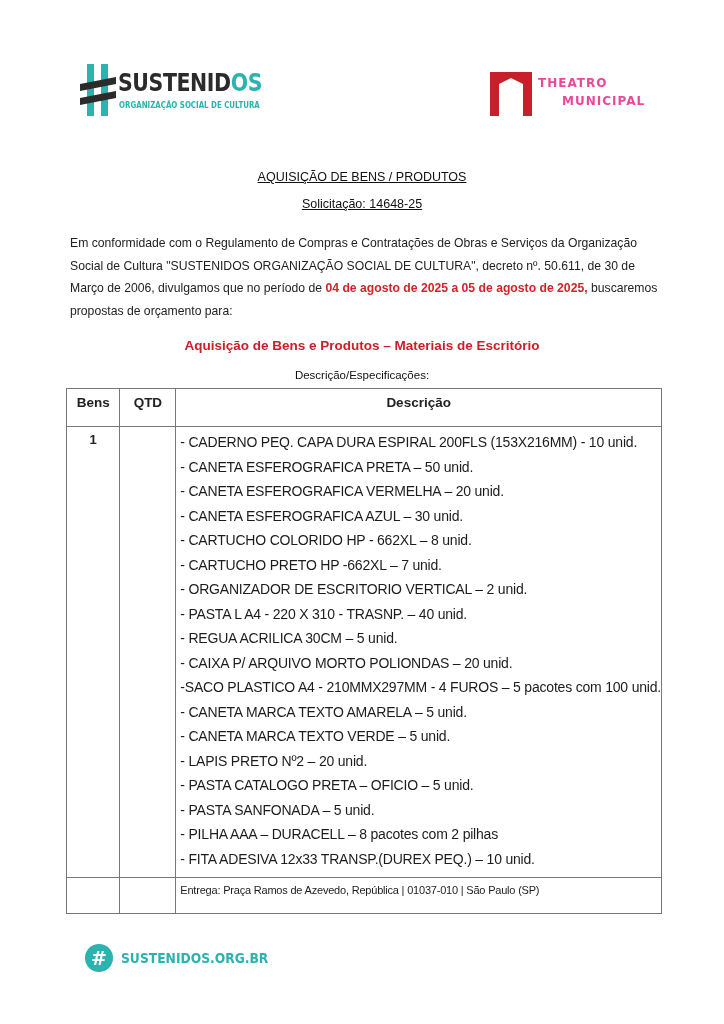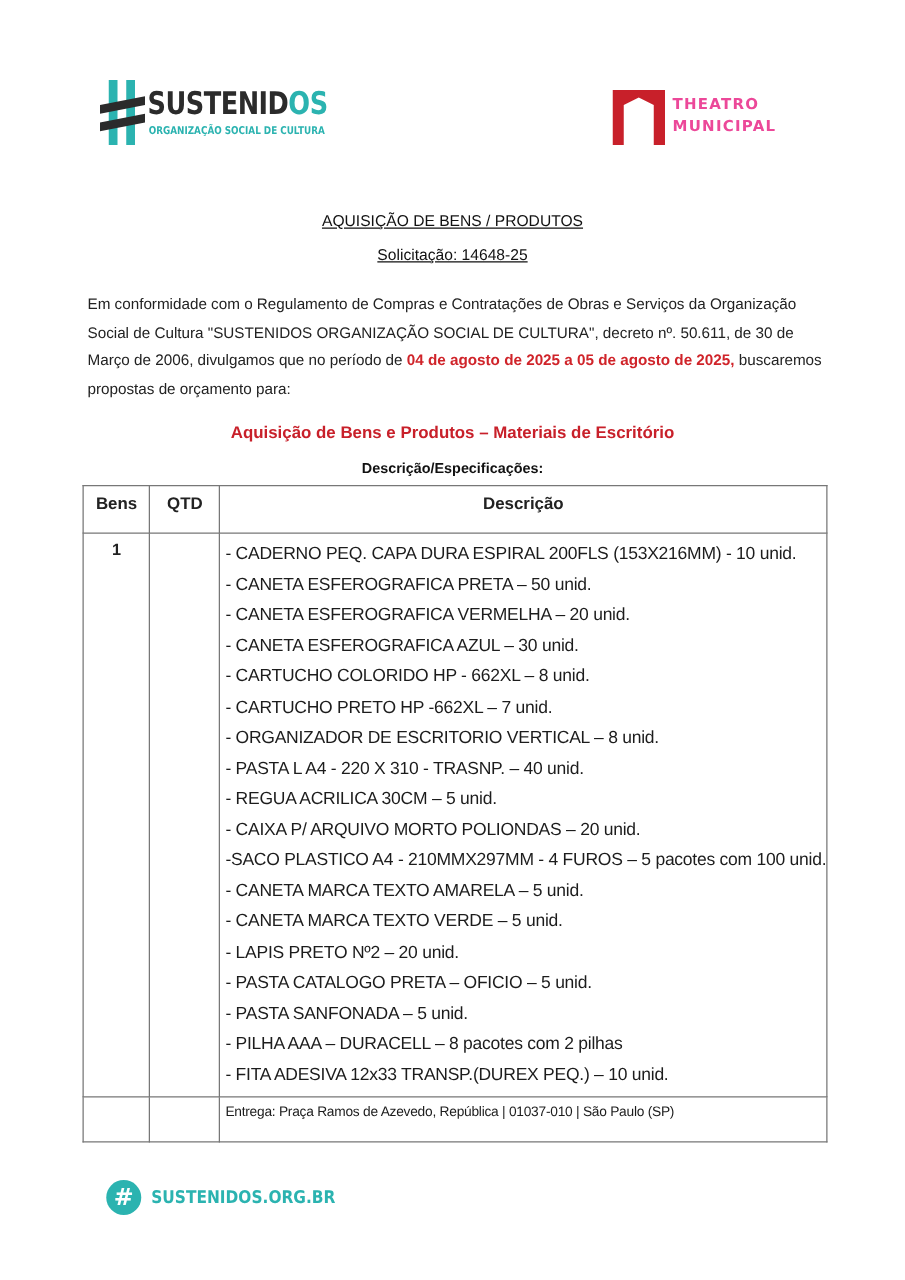--- a/index.html
+++ b/index.html
@@ -11,31 +11,31 @@
   #logo-sust .hash { position: absolute; left: 0; top: 0; width: 38px; height: 52px; }
   #logo-sust .word { position: absolute; left: 38px; top: 4px; font-family: "DejaVu Sans", sans-serif; font-weight: bold; font-size: 25px; letter-spacing: -0.5px; color: #2b2b2b; transform: scaleX(0.82); transform-origin: left top; white-space: nowrap; }
   #logo-sust .word .teal { color: #2bb3b0; }
   #logo-sust .tag { position: absolute; left: 39px; top: 36px; font-family: "DejaVu Sans", sans-serif; font-weight: bold; font-size: 8.6px; color: #2bb3b0; transform: scaleX(0.82); transform-origin: left top; white-space: nowrap; }
 
   
   #logo-theatro { left: 490px; top: 72px; width: 170px; height: 46px; }
   #logo-theatro .arch { position: absolute; left: 0; top: 0; width: 42px; height: 44px; }
   #logo-theatro .t1, #logo-theatro .t2 { position: absolute; left: 48px; font-family: "DejaVu Sans", sans-serif; font-weight: bold; font-size: 12px; letter-spacing: 1px; color: #ec4899; white-space: nowrap; }
   #logo-theatro .t1 { top: 4px; }
-  #logo-theatro .t2 { top: 22px; }
+  #logo-theatro .t2 { top: 22px; margin-left: 24px; }
 
   .heading { left: 0; width: 724px; text-align: center; font-weight: normal; font-size: 12.5px; text-decoration: underline; color: #111; }
   #title { top: 170px; }
   #solicitacao { top: 197px; font-size: 12.5px; }
 
   #intro { left: 70px; top: 232px; width: 590px; font-size: 12.2px; line-height: 22.5px; color: #222; }
   #intro .red { color: #d0242a; font-weight: bold; }
 
   #subtitle { left: 0; width: 724px; top: 338px; text-align: center; font-weight: bold; font-size: 13.5px; color: #c8202a; }
-  #spec-label { left: 0; width: 724px; top: 369px; text-align: center; font-weight: bold; font-size: 11.5px; color: #111; }
+  #spec-label { left: 0; width: 724px; top: 369px; text-align: center; font-weight: normal; font-size: 11.5px; color: #111; }
 
   table#items { position: absolute; left: 66px; top: 388px; width: 596px; border-collapse: collapse; font-size: 12px; }
   table#items td, table#items th { border: 1.3px solid #777; vertical-align: top; padding: 0; }
   table#items th { height: 38px; font-weight: bold; font-size: 13.5px; text-align: center; padding-top: 6px; box-sizing: border-box; }
   .c-item { width: 58px; }
   .c-qtd { width: 62px; }
   .item-num { text-align: center; font-weight: bold; font-size: 13px; padding-top: 5px !important; }
   .desc-list { list-style: none; margin: 0; padding: 3px 0 6px 4px; font-family: "Liberation Sans", sans-serif; font-size: 14px; color: #1c1c1c; }
   .desc-list li { height: 24.5px; line-height: 24.5px; white-space: nowrap; letter-spacing: -0.2px; }
   .entrega { height: 36px; padding: 6px 0 0 4px !important; font-size: 11px; letter-spacing: -0.2px; color: #1c1c1c; box-sizing: border-box; }
@@ -87,21 +87,21 @@
       <td class="item-num">1</td>
       <td></td>
       <td>
         <ul class="desc-list" id="desc-list">
             <li>- CADERNO PEQ. CAPA DURA ESPIRAL 200FLS (153X216MM) - 10 unid.</li>
             <li>- CANETA ESFEROGRAFICA PRETA – 50 unid.</li>
             <li>- CANETA ESFEROGRAFICA VERMELHA – 20 unid.</li>
             <li>- CANETA ESFEROGRAFICA AZUL – 30 unid.</li>
             <li>- CARTUCHO COLORIDO HP - 662XL – 8 unid.</li>
             <li>- CARTUCHO PRETO HP -662XL – 7 unid.</li>
-            <li>- ORGANIZADOR DE ESCRITORIO VERTICAL – 8 unid.</li>
+            <li>- ORGANIZADOR DE ESCRITORIO VERTICAL – 2 unid.</li>
             <li>- PASTA L A4 - 220 X 310 - TRASNP. – 40 unid.</li>
             <li>- REGUA ACRILICA 30CM – 5 unid.</li>
             <li>- CAIXA P/ ARQUIVO MORTO POLIONDAS – 20 unid.</li>
             <li>-SACO PLASTICO A4 - 210MMX297MM - 4 FUROS – 5 pacotes com 100 unid.</li>
             <li>- CANETA MARCA TEXTO AMARELA – 5 unid.</li>
             <li>- CANETA MARCA TEXTO VERDE – 5 unid.</li>
             <li>- LAPIS PRETO Nº2 – 20 unid.</li>
             <li>- PASTA CATALOGO PRETA – OFICIO – 5 unid.</li>
             <li>- PASTA SANFONADA – 5 unid.</li>
             <li>- PILHA AAA – DURACELL – 8 pacotes com 2 pilhas</li>

